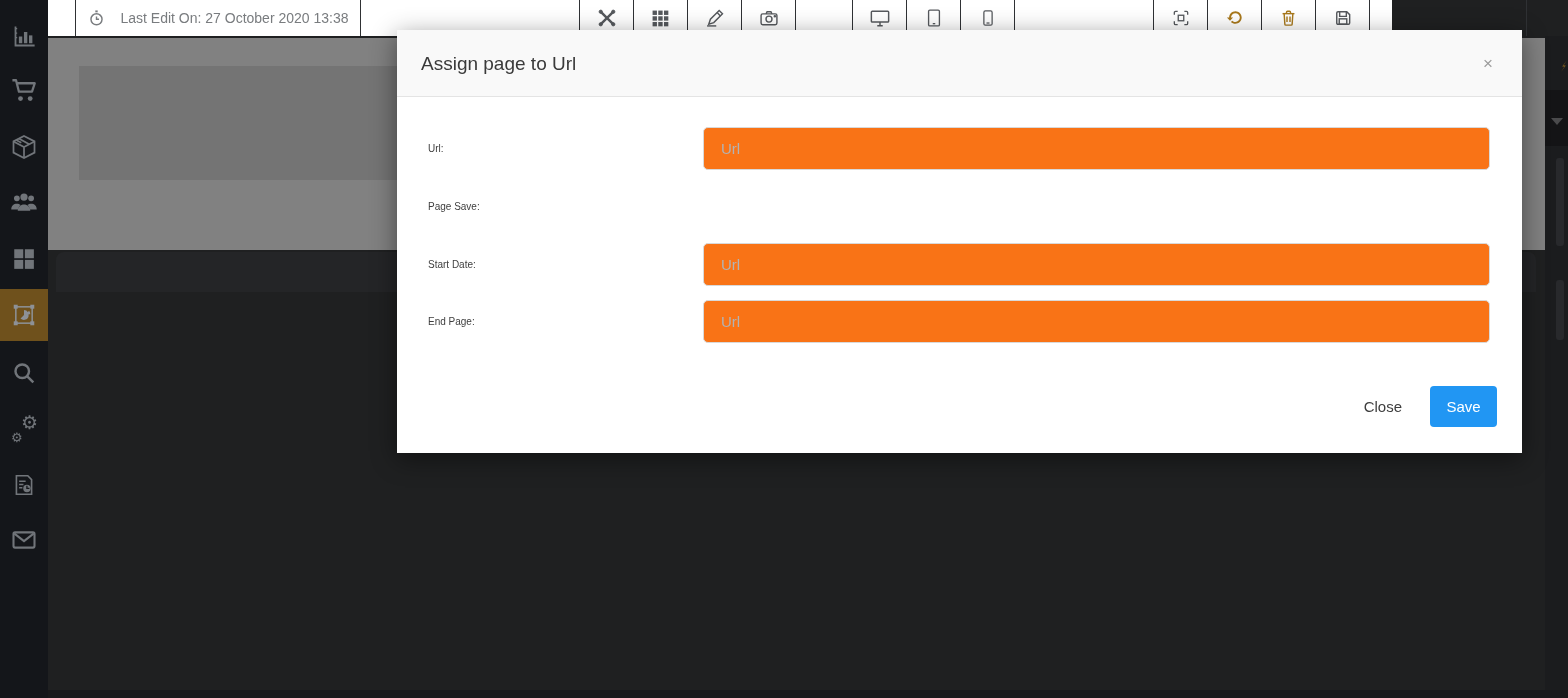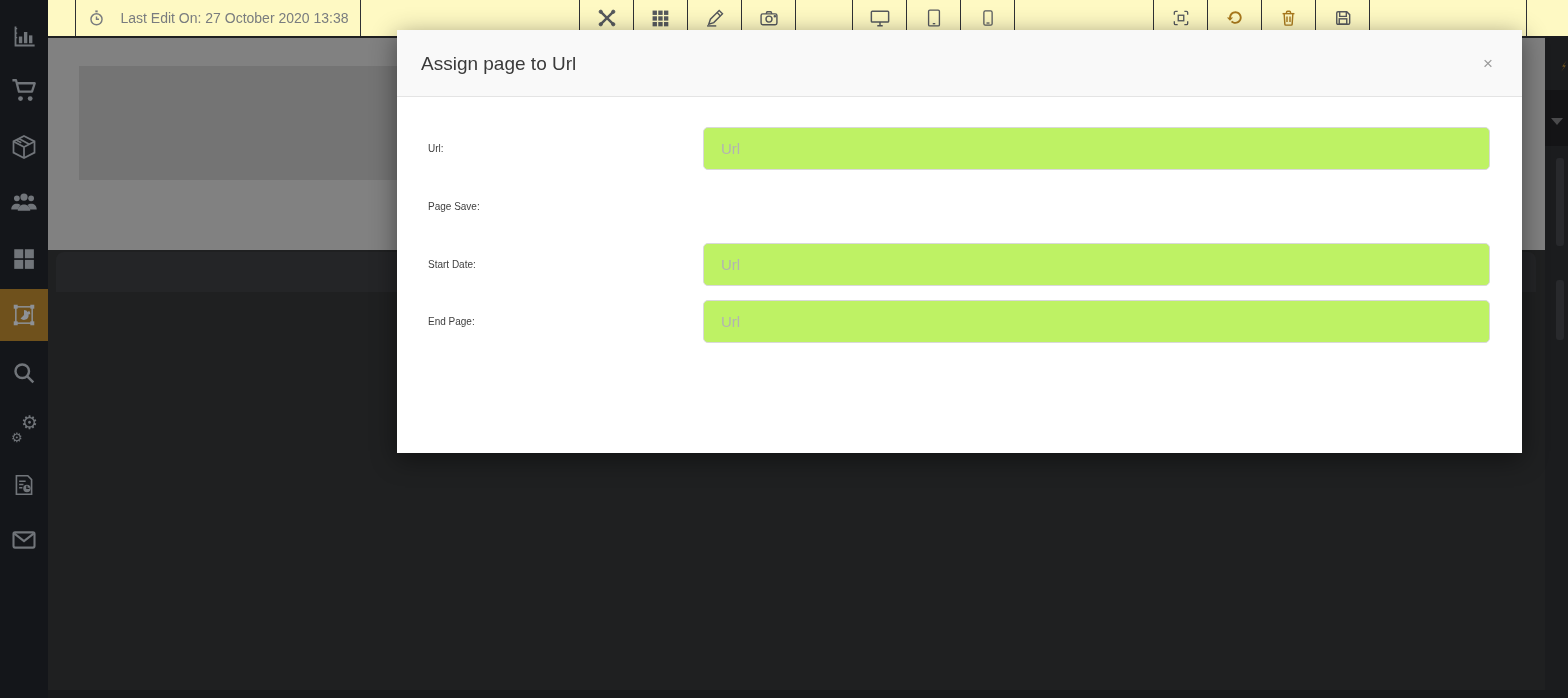--- a/index.html
+++ b/index.html
@@ -9,21 +9,21 @@
   #stage { position:relative; width:1568px; height:698px; background:#1f2021; }
 
   
   #sidebar { left:0; top:0; width:48px; height:698px; background:#14161a; z-index:5; }
   .sb-item { position:absolute; left:0; width:48px; height:52px; display:flex;
              align-items:center; justify-content:center; color:#71757a; }
   .sb-item.active { background:#6f511c; color:#8d9196; }
   .sb-item svg { display:block; }
 
   
-  #toolbar { left:48px; top:0; width:1520px; height:36px; background:#fef9c3; z-index:4; }
+  #toolbar { left:48px; top:0; width:1344px; height:36px; background:#ffffff; z-index:4; }
   .tb-sep { position:absolute; top:0; width:1px; height:36px; background:#2f3134; }
   .tb-cell { position:absolute; top:0; height:36px; display:flex; align-items:center;
              justify-content:center; color:#56595d; }
   .tb-text { color:#797c7f; font-size:14px; }
 
   
   #content-area { left:48px; top:38px; width:1497px; height:212px; background:#818181; z-index:1; }
   #content-block { left:79px; top:66px; width:430px; height:114px; background:#747474; z-index:2; }
   #content-darkband { left:56px; top:252px; width:1480px; height:40px; background:#242527;
                       border-radius:8px 8px 0 0; z-index:1; }
@@ -48,21 +48,21 @@
   #modal-title { position:absolute; left:24px; top:0; height:67px; line-height:67px;
                  font-size:19px; color:#3a3a3a; }
   #modal-close { position:absolute; right:24px; top:24px; width:20px; height:20px;
                  text-align:center; line-height:20px; font-size:17px; color:#9c9c9c; cursor:pointer; }
 
   .field-row { position:absolute; left:0; width:1125px; height:43px; }
   .field-label { position:absolute; left:31px; top:0; height:43px; line-height:43px;
                  font-size:10px; color:#3e3e3e; }
   .field-input { position:absolute; left:306px; top:0; width:787px; height:43px;
                  border:1px solid #d9d9d9; border-radius:5px; padding:0 17px;
-                 font-size:15px; color:#3a3a3a; outline:none; background:#bef264;
+                 font-size:15px; color:#3a3a3a; outline:none; background:#f97316;
                  font-family:"Liberation Sans", sans-serif; }
   .field-input::placeholder { color:#b3b3b3; opacity:1; }
 
   #modal-footer { position:absolute; left:0; top:356px; width:1125px; height:41px;
                   display:flex; align-items:center; justify-content:flex-end; padding-right:25px; }
   #close-btn { background:none; border:none; font-size:15px; color:#3e3e3e; cursor:pointer;
                padding:10px 14px; font-family:"Liberation Sans", sans-serif; }
   #save-btn { width:67px; height:41px; margin-left:14px; background:#2196f3; color:#ffffff;
               border:none; border-radius:4px; font-size:15px; cursor:pointer;
               font-family:"Liberation Sans", sans-serif; }
@@ -350,15 +350,19 @@
     <div class="field-row" style="top:213px">
       <div class="field-label">Start Date:</div>
       <input class="field-input" type="text" placeholder="Url" style="">
     </div>
 
     <div class="field-row" style="top:270px">
       <div class="field-label">End Page:</div>
       <input class="field-input" type="text" placeholder="Url" style="">
     </div>
 
+    <div id="modal-footer">
+      <button id="close-btn">Close</button>
+      <button id="save-btn">Save</button>
+    </div>
   </div>
 
 </div>
 
 </body></html>

